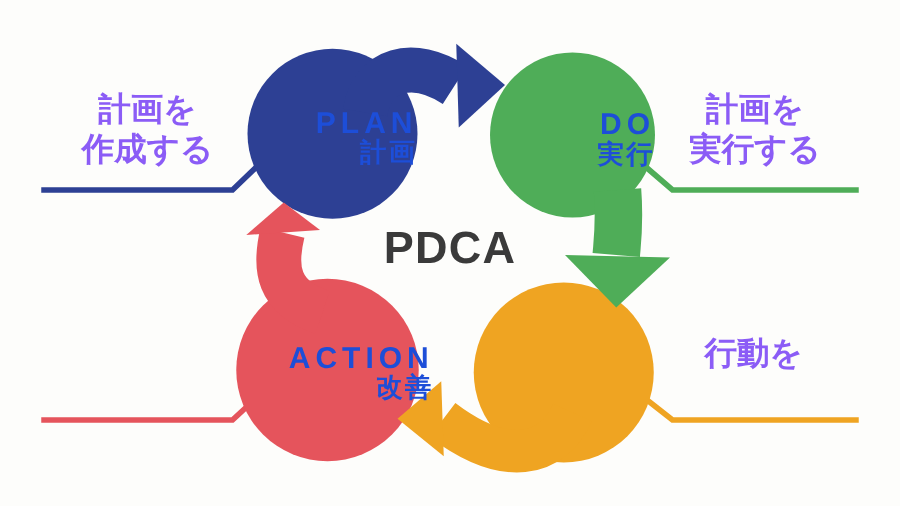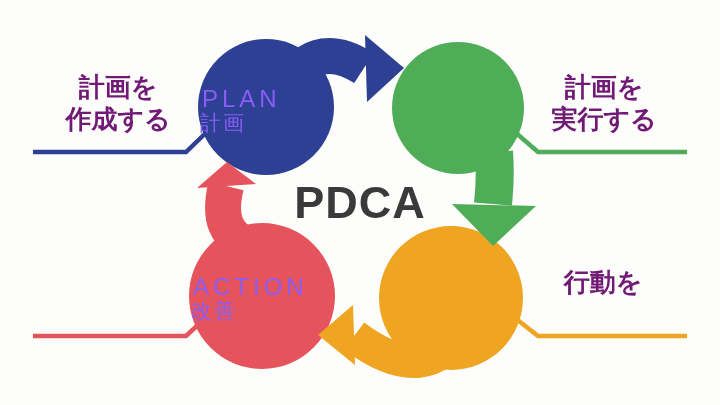--- a/index.html
+++ b/index.html
@@ -3,37 +3,37 @@
 <meta charset="utf-8">
 <style>
   html,body { margin:0; padding:0; }
   .stage {
     position:relative; width:720px; height:405px;
     background:#fdfdfb; overflow:hidden;
     font-family:"Liberation Sans","DejaVu Sans",sans-serif;
   }
   .stage svg { position:absolute; left:0; top:0; }
 
-  .node-label { position:absolute; text-align:left; color:#8b5cf6; font-weight:normal; }
+  .node-label { position:absolute; text-align:right; color:#1d4ed8; font-weight:bold; }
   .node-label .en { font-size:24px; line-height:26px; letter-spacing:4px; padding-left:4px; }
   .node-label .jp { font-size:21px; line-height:22px; letter-spacing:2px; padding-left:2px; }
   .lab-plan   { left:198px; top:86px;  width:136px; }
   .lab-do     { left:392px; top:87px;  width:132px; }
   .lab-action { left:189px; top:274px; width:158px; }
   .lab-check  { left:378px; top:275px; width:146px; }
 
   .annotation { position:absolute; width:200px; text-align:center;
-                font-size:26px; line-height:32px; font-weight:bold; color:#701a75; }
+                font-size:26px; line-height:32px; font-weight:bold; color:#8b5cf6; }
   .anno-tl { left:18px;  top:71px;  }
   .anno-tr { left:504px; top:71px;  }
   .anno-bl { left:11px;  top:266px; }
   .anno-br { left:503px; top:266px; }
 
   .pdca-title { position:absolute; left:260px; top:177px; width:200px;
-                text-align:center; font-size:45px; font-weight:bold;
+                text-align:center; font-size:36px; font-weight:bold;
                 color:#3a3a3a; letter-spacing:1px; }
 
   .connector { fill:none; stroke-width:4.5px; }
   .band      { fill:none; stroke-linecap:butt; }
 </style>
 </head>
 <body>
 
 <div class="stage">
 
@@ -68,20 +68,24 @@
       <polygon points="197,188 256,184 227,162" fill="#e5545c"></polygon>
     </g>
   </svg>
 
   <div class="pdca-title">PDCA</div>
 
   <div class="node-label lab-plan">
     <div class="en">PLAN</div>
     <div class="jp">計画</div>
   </div>
+  <div class="node-label lab-do">
+    <div class="en">DO</div>
+    <div class="jp">実行</div>
+  </div>
   <div class="node-label lab-action">
     <div class="en">ACTION</div>
     <div class="jp">改善</div>
   </div>
 
   <div class="annotation anno-tl">
     <div>計画を</div>
     <div>作成する</div>
   </div>
   <div class="annotation anno-tr">

